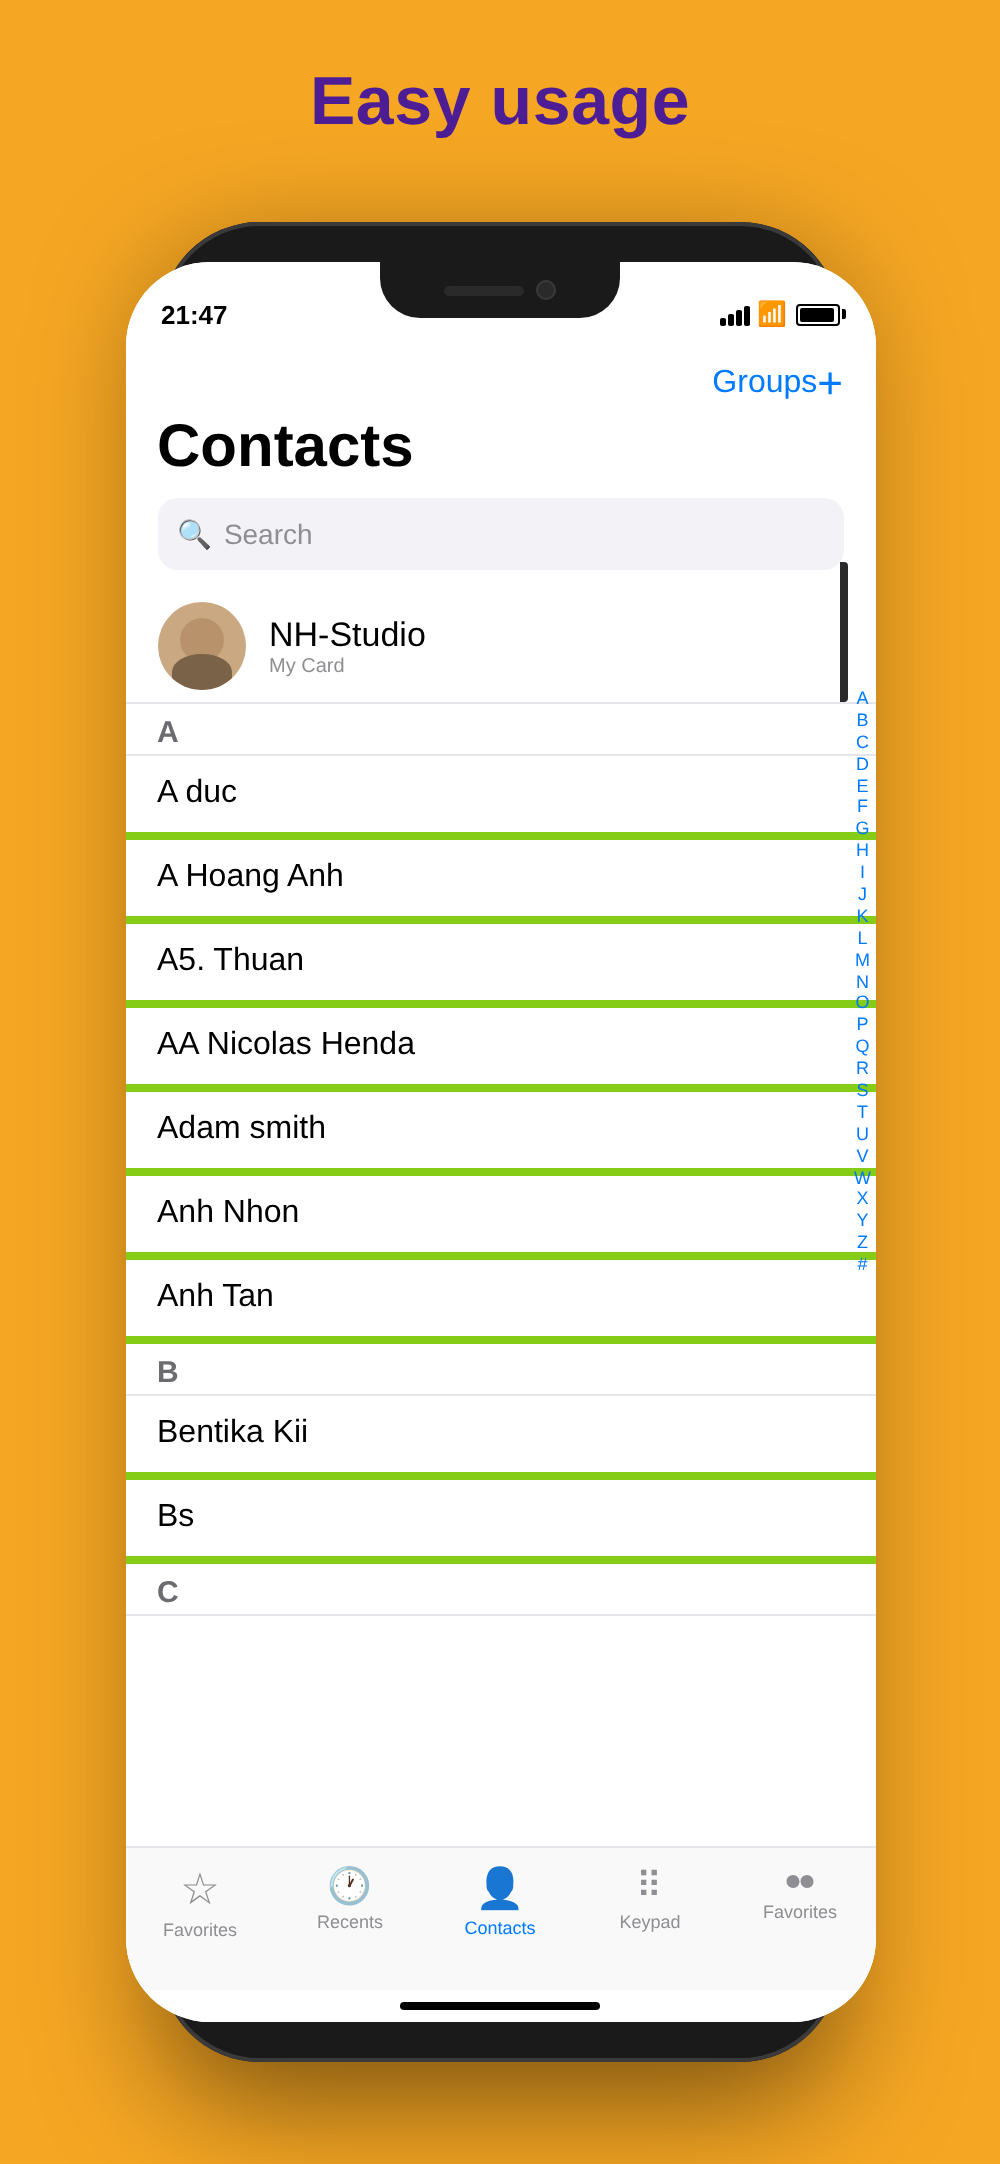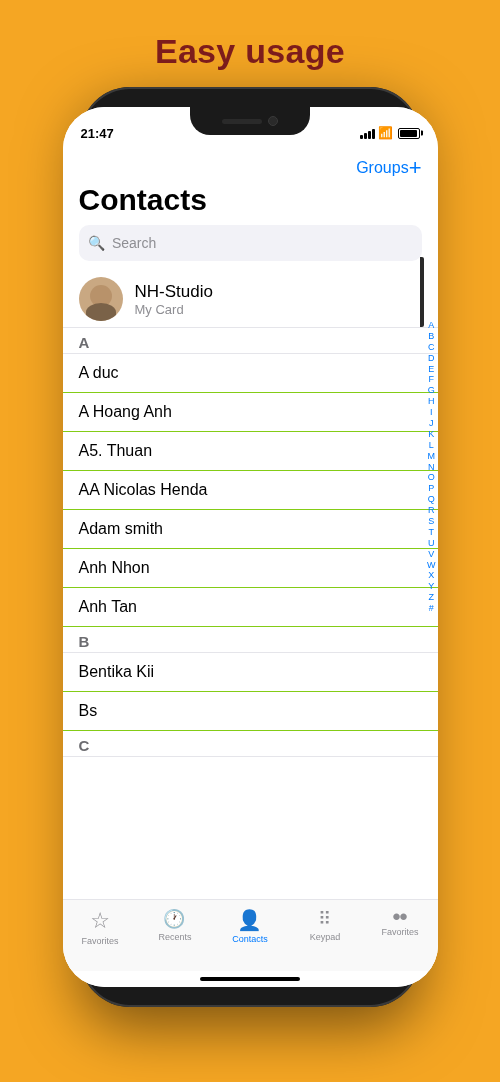--- a/index.html
+++ b/index.html
@@ -8,25 +8,25 @@
       height: 1082px;
       background: #F5A623;
       font-family: -apple-system, BlinkMacSystemFont, 'Helvetica Neue', Arial, sans-serif;
       display: flex;
       flex-direction: column;
       align-items: center;
       overflow: hidden;
     }
 
     .page-title {
-      color: #7f1d1d;
+      color: #4c1d95;
       font-size: 34px;
       font-weight: 600;
       margin-top: 32px;
-      margin-bottom: 16px;
+      margin-bottom: 40px;
       letter-spacing: 0.3px;
     }
 
     
     .phone-shell {
       width: 340px;
       height: 920px;
       background: #1a1a1a;
       border-radius: 50px;
       position: relative;
@@ -280,40 +280,40 @@
       border-radius: 50% 50% 0 0;
     }
 
     .my-card-info {}
     .my-card-name {
       font-size: 17px;
       font-weight: 500;
       color: #000;
     }
     .my-card-label {
-      font-size: 13px;
+      font-size: 10px;
       color: #8E8E93;
     }
 
     
     .section-header {
       padding: 6px 16px 2px;
       font-size: 15px;
       font-weight: 600;
       color: #6C6C70;
       background: white;
       border-bottom: 1px solid #E5E5EA;
     }
 
     
     .contact-row {
       padding: 10px 16px;
       font-size: 16px;
       color: #000;
-      border-bottom: 1px solid #84cc16;
+      border-bottom: 4px solid #84cc16;
       background: white;
     }
 
     
     .alpha-index {
       position: absolute;
       right: 2px;
       top: 50px;
       display: flex;
       flex-direction: column;

